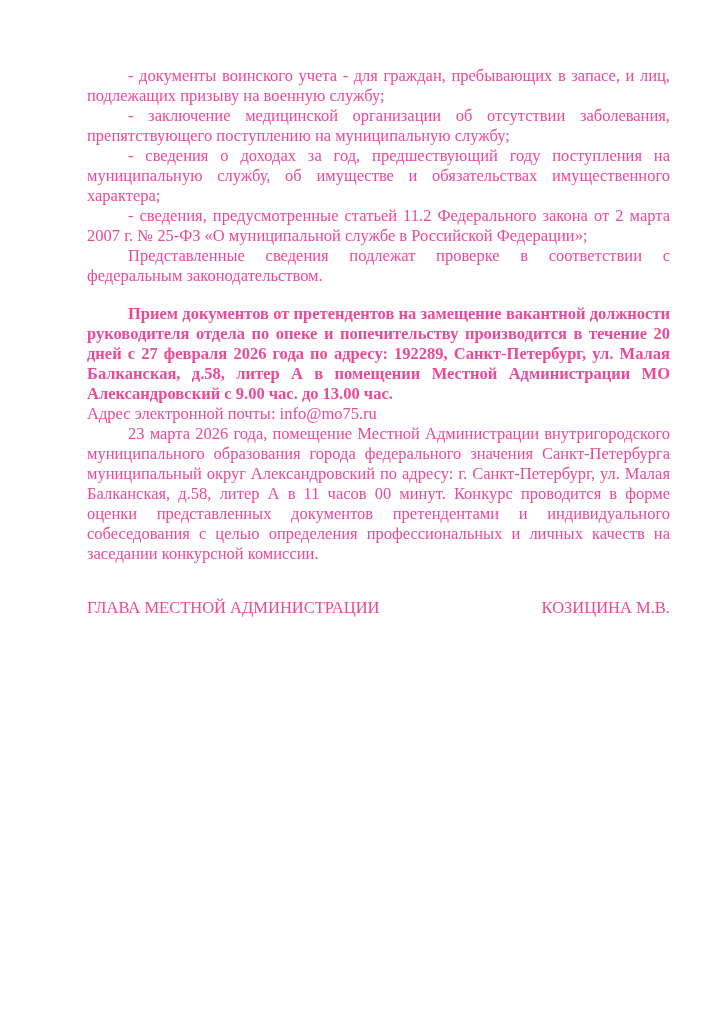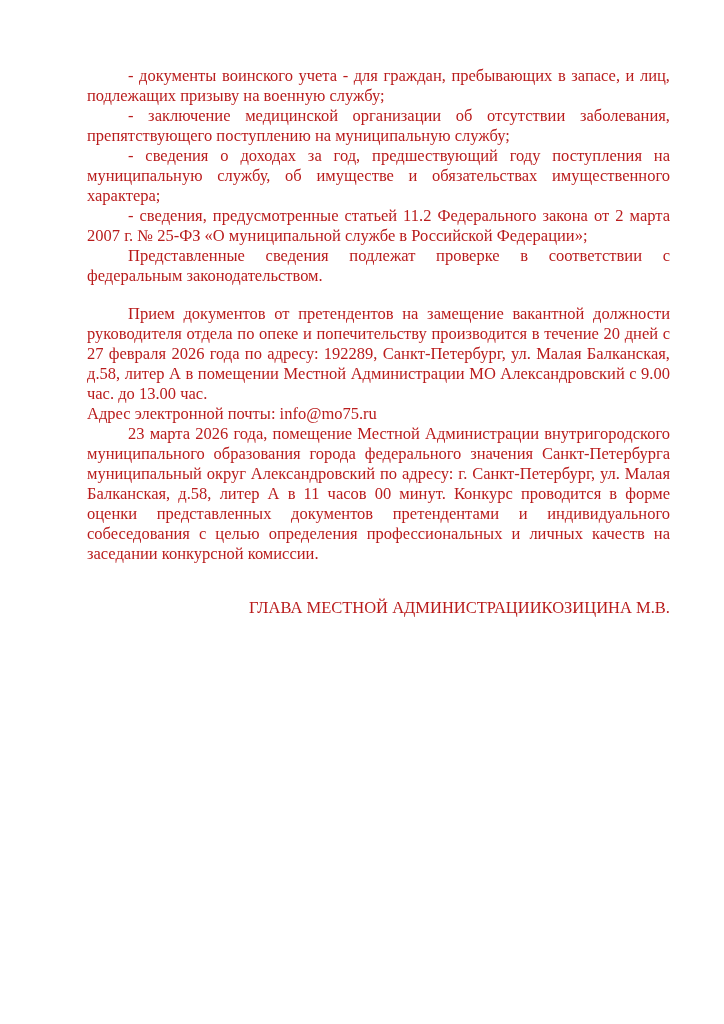--- a/index.html
+++ b/index.html
@@ -10,36 +10,36 @@
   .page {
     position: relative;
     width: 724px;
     height: 1024px;
     background: #ffffff;
     box-sizing: border-box;
     padding: 66px 54px 0 87px;
     font-family: "Liberation Serif", "DejaVu Serif", serif;
     font-size: 16.5px;
     line-height: 20px;
-    color: #b91c1c;
+    color: #ec4899;
     overflow: hidden;
   }
   .page p {
     margin: 0;
     text-align: justify;
   }
   .page p.indent {
     text-indent: 41px;
   }
-  .gap-lg { margin-top: 18px !important; }
+  .gap-lg { margin-top: 18px !important; font-weight: bold; }
   .gap-md { margin-top: 16px !important; }
   .signature-row {
     margin-top: 34px;
     display: flex;
-    justify-content: flex-end;
+    justify-content: space-between;
     align-items: baseline;
   }
   .signature-row span {
     white-space: nowrap;
   }
 </style>
 </head>
 <body>
 
 <div class="page">

